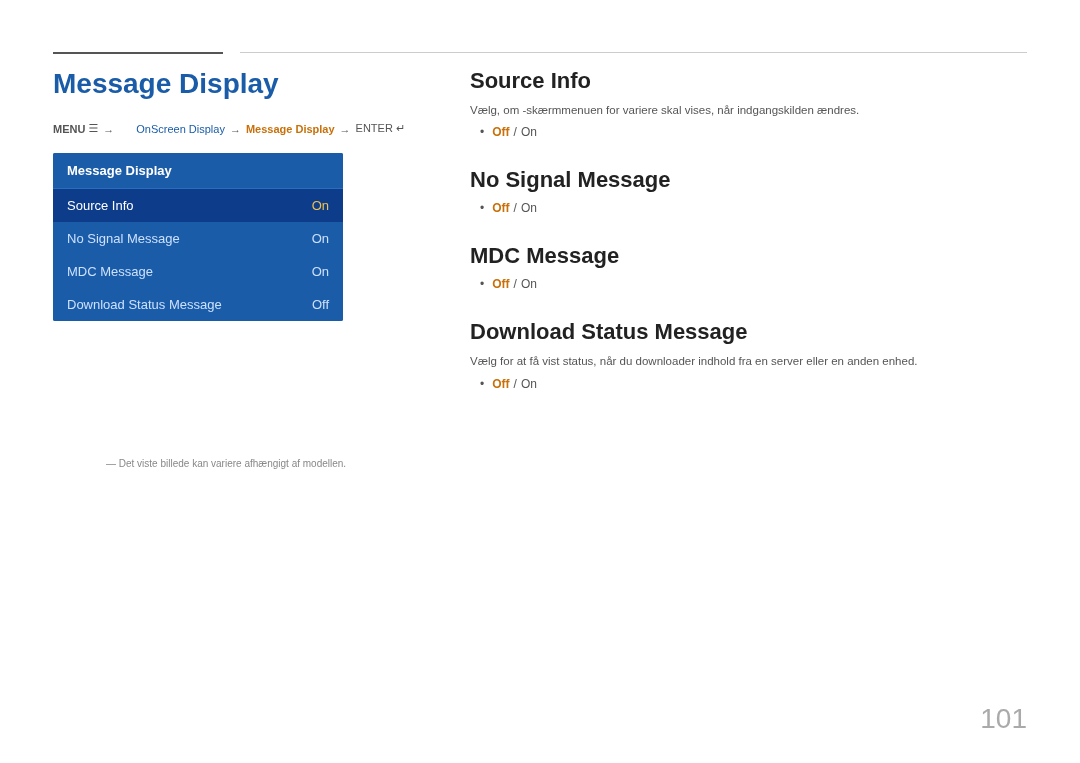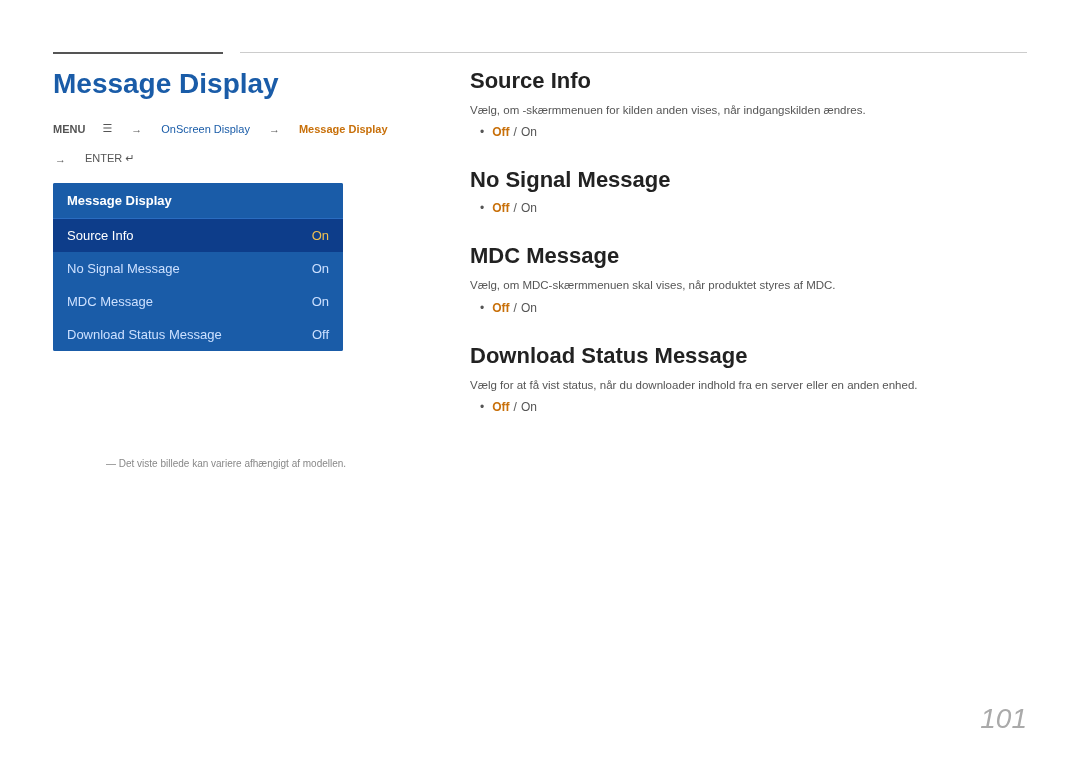--- a/index.html
+++ b/index.html
@@ -45,35 +45,36 @@
       color: #1a5ca8;
       margin-bottom: 22px;
     }
 
     .breadcrumb {
       font-size: 11px;
       color: #555;
       margin-bottom: 18px;
       display: flex;
       align-items: center;
-      gap: 17px;
+      gap: 3px;
       flex-wrap: wrap;
     }
 
     .breadcrumb .menu-label {
       font-weight: bold;
     }
 
     .breadcrumb .arrow {
       color: #555;
       margin: 0 2px;
     }
 
     .breadcrumb .highlight-blue {
       color: #1a5ca8;
+      margin-left: 17px;
     }
 
     .breadcrumb .highlight-orange {
       color: #c8700a;
       font-weight: bold;
     }
 
     .menu-box {
       background: #1a5ca8;
       border-radius: 2px;
@@ -183,21 +184,20 @@
       color: #555;
     }
 
     .page-number {
       position: absolute;
       bottom: 28px;
       right: 53px;
       font-size: 28px;
       color: #aaa;
       font-weight: normal;
-      font-style: italic;
     }
   </style>
 </head>
 <body>
 
 <div class="top-line-left"></div>
 <div class="top-line-right"></div>
 
 <div class="left-panel">
 
@@ -238,42 +238,41 @@
     </div>
   </div>
 
   <div class="footnote">— Det viste billede kan variere afhængigt af modellen.</div>
 </div>
 
 <div class="right-panel">
 
   <div class="section">
     <div class="section-title">Source Info</div>
-    <div class="section-desc">Vælg, om -skærmmenuen for kilden anden vises, når indgangskilden ændres.</div>
+    <div class="section-desc">Vælg, om -skærmmenuen for variere skal vises, når indgangskilden ændres.</div>
     <div class="option-line">
       <span class="bullet">•</span>
       <span class="option-off">Off</span>
       <span class="option-separator">/</span>
       <span class="option-on">On</span>
     </div>
   </div>
 
   <div class="section">
     <div class="section-title">No Signal Message</div>
     <div class="option-line">
       <span class="bullet">•</span>
       <span class="option-off">Off</span>
       <span class="option-separator">/</span>
       <span class="option-on">On</span>
     </div>
   </div>
 
   <div class="section">
     <div class="section-title">MDC Message</div>
-    <div class="section-desc">Vælg, om MDC-skærmmenuen skal vises, når produktet styres af MDC.</div>
     <div class="option-line">
       <span class="bullet">•</span>
       <span class="option-off">Off</span>
       <span class="option-separator">/</span>
       <span class="option-on">On</span>
     </div>
   </div>
 
   <div class="section">
     <div class="section-title">Download Status Message</div>

